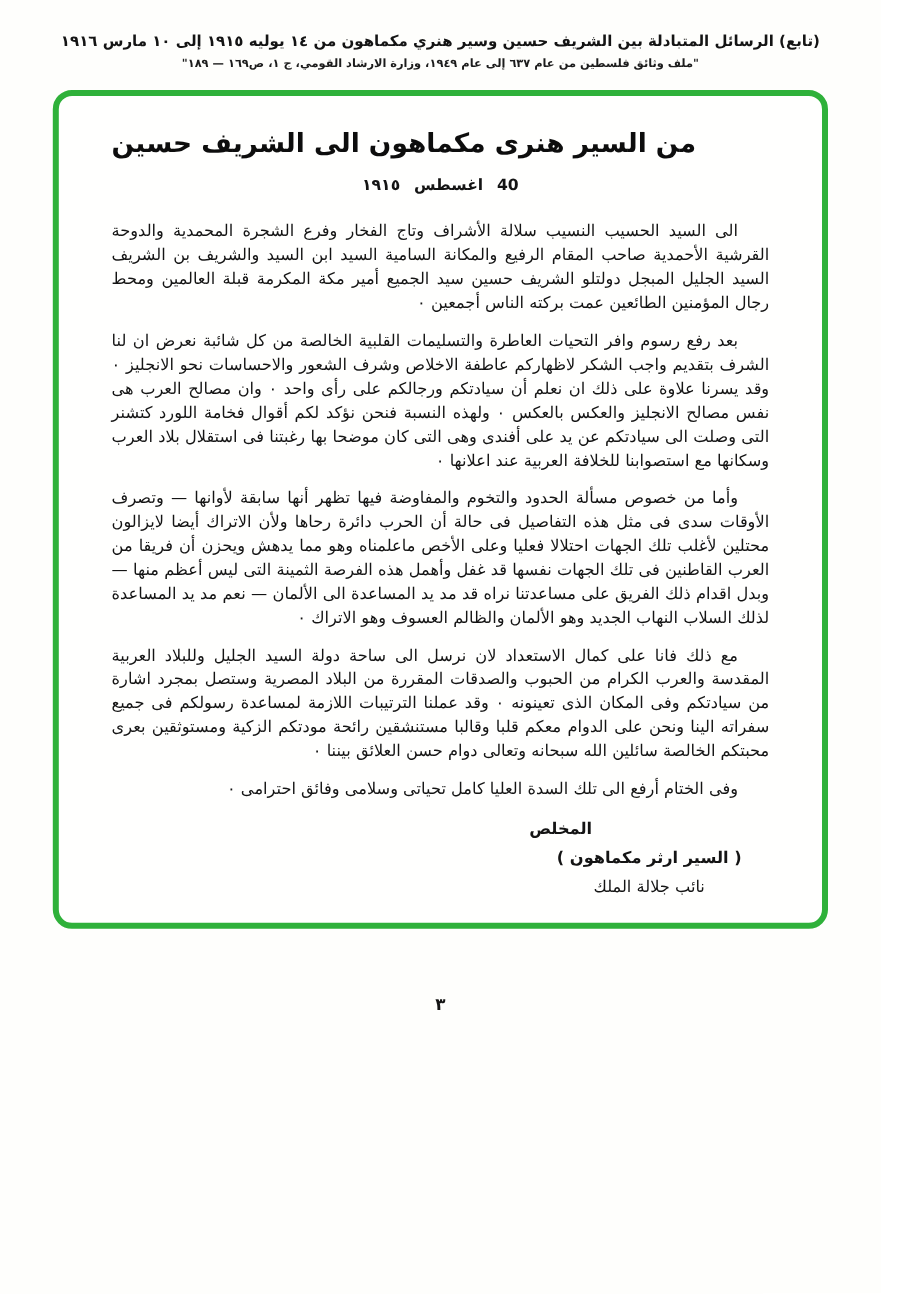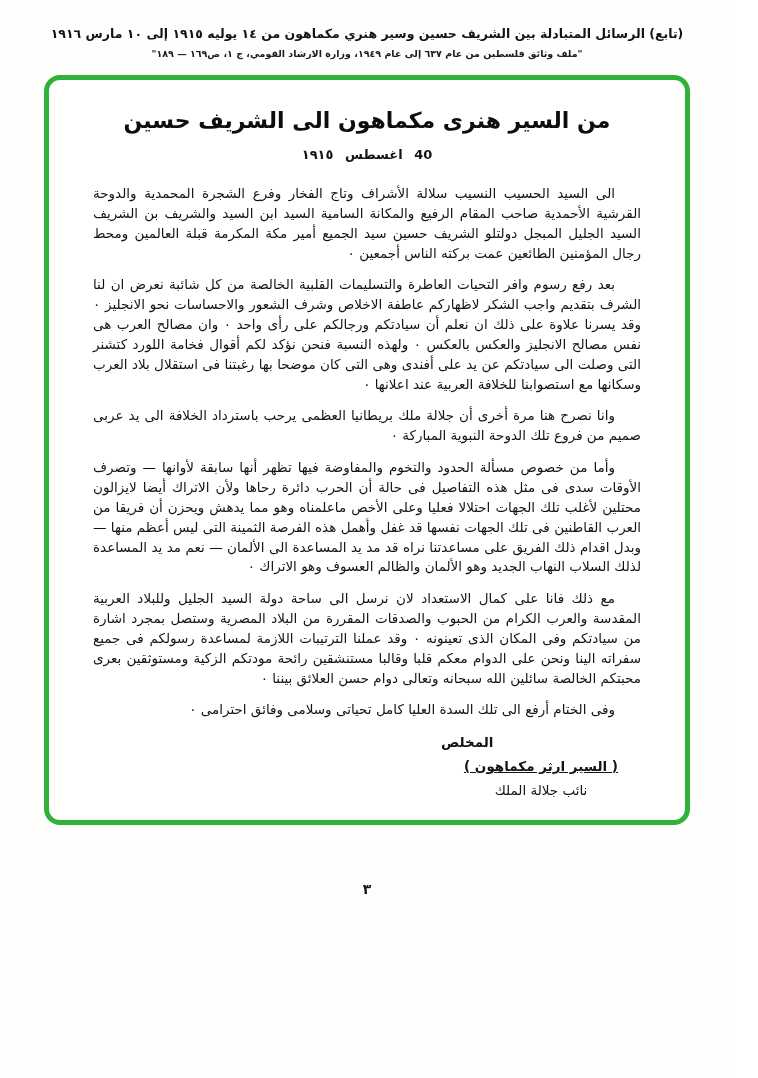--- a/index.html
+++ b/index.html
@@ -41,21 +41,21 @@
   
   .letter-frame {
     margin: 16px 44px 0 44px;
     border: 5px solid #2fb13a;
     border-radius: 16px;
     padding: 28px 44px 22px 44px;
     background: #fffffe;
   }
   .letter-title {
     direction: rtl;
-    text-align: center;
+    text-align: left;
     font-size: 22px;
     font-weight: bold;
     color: #0d0d0d;
   }
   .letter-date {
     direction: rtl;
     text-align: center;
     font-size: 13px;
     font-weight: bold;
     margin-top: 14px;
@@ -92,21 +92,20 @@
   }
   .closing-signature .sincerely {
     text-align: left;
     padding-right: 14px;
     margin-bottom: 8px;
     font-weight: bold;
   }
   .closing-signature .sig-name {
     font-weight: bold;
     margin-bottom: 8px;
-    text-decoration: underline;
   }
   .closing-signature .sig-title {
     font-weight: normal;
   }
   
   .page-number {
     text-align: center;
     font-size: 14px;
     font-weight: bold;
     margin-top: 56px;
@@ -124,21 +123,20 @@
   </div>
 
   <div class="letter-frame" style="border-color: rgb(47, 177, 58);">
 
     <div class="letter-title">من السير هنرى مكماهون الى الشريف حسين</div>
     <div class="letter-date">40 اغسطس ١٩١٥</div>
 
     <div class="letter-body">
       <p>الى السيد الحسيب النسيب سلالة الأشراف وتاج الفخار وفرع الشجرة المحمدية والدوحة القرشية الأحمدية صاحب المقام الرفيع والمكانة السامية السيد ابن السيد والشريف بن الشريف السيد الجليل المبجل دولتلو الشريف حسين سيد الجميع أمير مكة المكرمة قبلة العالمين ومحط رجال المؤمنين الطائعين عمت بركته الناس أجمعين ٠</p>
       <p>بعد رفع رسوم وافر التحيات العاطرة والتسليمات القلبية الخالصة من كل شائبة نعرض ان لنا الشرف بتقديم واجب الشكر لاظهاركم عاطفة الاخلاص وشرف الشعور والاحساسات نحو الانجليز ٠ وقد يسرنا علاوة على ذلك ان نعلم أن سيادتكم ورجالكم على رأى واحد ٠ وان مصالح العرب هى نفس مصالح الانجليز والعكس بالعكس ٠ ولهذه النسبة فنحن نؤكد لكم أقوال فخامة اللورد كتشنر التى وصلت الى سيادتكم عن يد على أفندى وهى التى كان موضحا بها رغبتنا فى استقلال بلاد العرب وسكانها مع استصوابنا للخلافة العربية عند اعلانها ٠</p>
-      <p>وانا نصرح هنا مرة أخرى أن جلالة ملك بريطانيا العظمى يرحب باسترداد الخلافة الى يد عربى صميم من فروع تلك الدوحة النبوية المباركة ٠</p>
       <p>وأما من خصوص مسألة الحدود والتخوم والمفاوضة فيها تظهر أنها سابقة لأوانها — وتصرف الأوقات سدى فى مثل هذه التفاصيل فى حالة أن الحرب دائرة رحاها ولأن الاتراك أيضا لايزالون محتلين لأغلب تلك الجهات احتلالا فعليا وعلى الأخص ماعلمناه وهو مما يدهش ويحزن أن فريقا من العرب القاطنين فى تلك الجهات نفسها قد غفل وأهمل هذه الفرصة الثمينة التى ليس أعظم منها — وبدل اقدام ذلك الفريق على مساعدتنا نراه قد مد يد المساعدة الى الألمان — نعم مد يد المساعدة لذلك السلاب النهاب الجديد وهو الألمان والظالم العسوف وهو الاتراك ٠</p>
       <p>مع ذلك فانا على كمال الاستعداد لان نرسل الى ساحة دولة السيد الجليل وللبلاد العربية المقدسة والعرب الكرام من الحبوب والصدقات المقررة من البلاد المصرية وستصل بمجرد اشارة من سيادتكم وفى المكان الذى تعينونه ٠ وقد عملنا الترتيبات اللازمة لمساعدة رسولكم فى جميع سفراته الينا ونحن على الدوام معكم قلبا وقالبا مستنشقين رائحة مودتكم الزكية ومستوثقين بعرى محبتكم الخالصة سائلين الله سبحانه وتعالى دوام حسن العلائق بيننا ٠</p>
       <p>وفى الختام أرفع الى تلك السدة العليا كامل تحياتى وسلامى وفائق احترامى ٠</p>
     </div>
 
     <div class="letter-closing">
       <div class="closing-signature">
         <div class="sincerely">المخلص</div>
         <div class="sig-name">( السير ارثر مكماهون )</div>
         <div class="sig-title">نائب جلالة الملك</div>

